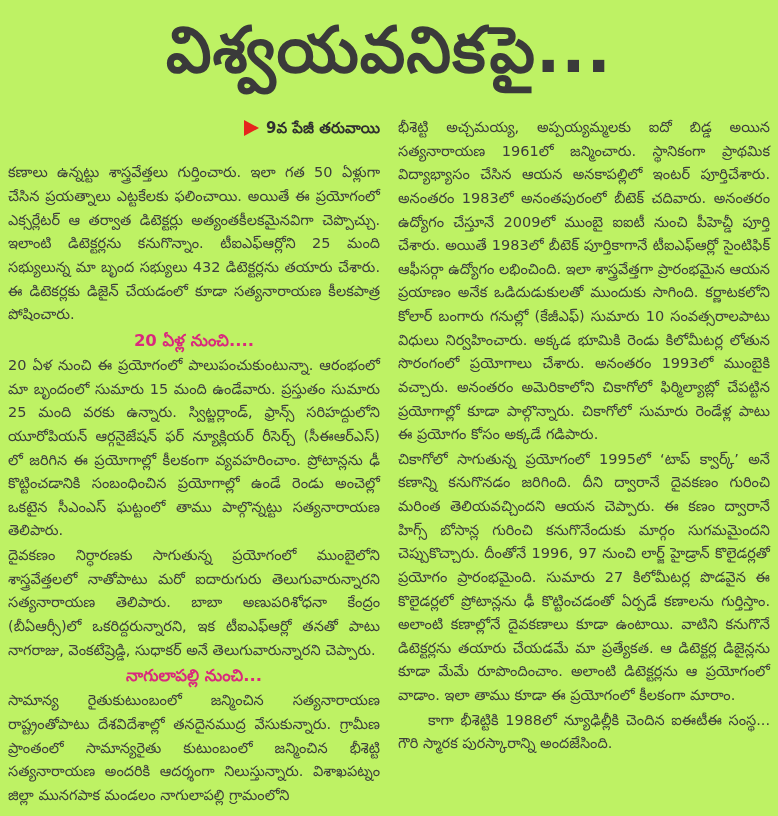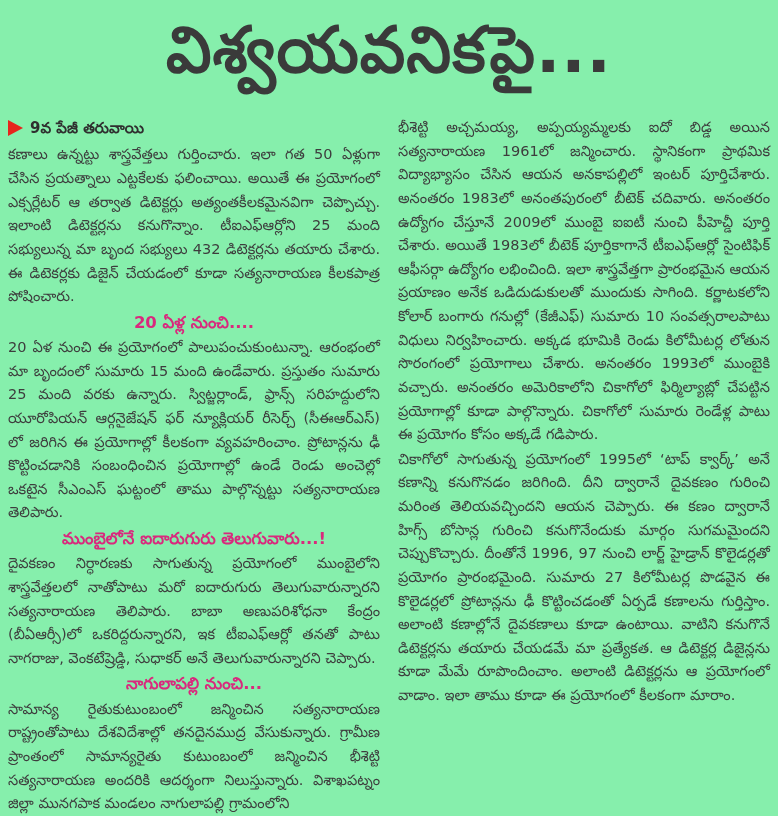--- a/index.html
+++ b/index.html
@@ -12,21 +12,21 @@
     height: 816px;
     overflow: hidden;
     font-family: "DejaVu Sans", sans-serif;
     color: #3c3c3c;
   }
   .page {
     width: 778px;
     height: 816px;
     box-sizing: border-box;
     padding: 4px 6px 6px 6px;
-    background: #86efac;
+    background: #bef264;
   }
   .headline {
     font-size: 64px;
     font-weight: bold;
     color: #3a3a3a;
     text-align: center;
     white-space: nowrap;
     overflow: hidden;
     line-height: 1.45;
     height: 106px;
@@ -45,21 +45,22 @@
     line-height: 1.63;
     color: #3d3d3d;
   }
   .continuation {
     display: flex;
     align-items: center;
     gap: 7px;
     font-weight: bold;
     font-size: 15px;
     color: #2f2f2f;
-    margin: 0 0 3px 0;
+    margin: 0 0 21px 0;
+    justify-content: flex-end;
   }
   .tri {
     display: inline-block;
     width: 0;
     height: 0;
     border-top: 8px solid transparent;
     border-bottom: 8px solid transparent;
     border-left: 15px solid #e6251d;
     flex: 0 0 auto;
   }
@@ -89,28 +90,28 @@
 
     <div class="col">
       <div class="continuation">
         <span class="tri"></span>
         <span>9వ పేజీ తరువాయి</span>
       </div>
       <div id="col-left">
           <p class="para">కణాలు ఉన్నట్టు శాస్త్రవేత్తలు గుర్తించారు. ఇలా గత 50 ఏళ్లుగా చేసిన ప్రయత్నాలు ఎట్టకేలకు ఫలించాయి. అయితే ఈ ప్రయోగంలో ఎక్సర్లేటర్ ఆ తర్వాత డిటెక్టర్లు అత్యంతకీలకమైనవిగా చెప్పొచ్చు. ఇలాంటి డిటెక్టర్లను కనుగొన్నాం. టీఐఎఫ్ఆర్లోని 25 మంది సభ్యులున్న మా బృంద సభ్యులు 432 డిటెక్టర్లను తయారు చేశారు. ఈ డిటెకర్లకు డిజైన్ చేయడంలో కూడా సత్యనారాయణ కీలకపాత్ర పోషించారు.</p>
           <h2 class="subhead">20 ఏళ్ల నుంచి....</h2>
           <p class="para">20 ఏళ నుంచి ఈ ప్రయోగంలో పాలుపంచుకుంటున్నా. ఆరంభంలో మా బృందంలో సుమారు 15 మంది ఉండేవారు. ప్రస్తుతం సుమారు 25 మంది వరకు ఉన్నారు. స్విట్జర్లాండ్, ఫ్రాన్స్ సరిహద్దులోని యూరోపియన్ ఆర్గనైజేషన్ ఫర్ న్యూక్లియర్ రీసెర్చ్ (సీఈఆర్ఎస్) లో జరిగిన ఈ ప్రయోగాల్లో కీలకంగా వ్యవహరించాం. ప్రోటాన్లను ఢీ కొట్టించడానికి సంబంధించిన ప్రయోగాల్లో ఉండే రెండు అంచెల్లో ఒకటైన సీఎంఎస్ ఘట్టంలో తాము పాల్గొన్నట్టు సత్యనారాయణ తెలిపారు.</p>
-          <h2 class="subhead">ముంబైలోనే ఐదారుగురు తెలుగువారు...!</h2>
           <p class="para">దైవకణం నిర్ధారణకు సాగుతున్న ప్రయోగంలో ముంబైలోని శాస్త్రవేత్తలలో నాతోపాటు మరో ఐదారుగురు తెలుగువారున్నారని సత్యనారాయణ తెలిపారు. బాబా అణుపరిశోధనా కేంద్రం (బీఏఆర్సీ)లో ఒకరిద్దరున్నారని, ఇక టీఐఎఫ్ఆర్లో తనతో పాటు నాగరాజు, వెంకటేష్రెడ్డి, సుధాకర్ అనే తెలుగువారున్నారని చెప్పారు.</p>
           <h2 class="subhead">నాగులాపల్లి నుంచి...</h2>
           <p class="para">సామాన్య రైతుకుటుంబంలో జన్మించిన సత్యనారాయణ రాష్ట్రంతోపాటు దేశవిదేశాల్లో తనదైనముద్ర వేసుకున్నారు. గ్రామీణ ప్రాంతంలో సామాన్యరైతు కుటుంబంలో జన్మించిన భీశెట్టి సత్యనారాయణ అందరికి ఆదర్శంగా నిలుస్తున్నారు. విశాఖపట్నం జిల్లా మునగపాక మండలం నాగులాపల్లి గ్రామంలోని</p>
         </div>
     </div>
 
     <div class="col">
       <div id="col-right">
           <p class="para">భీశెట్టి అచ్చమయ్య, అప్పయ్యమ్మలకు ఐదో బిడ్డ అయిన సత్యనారాయణ 1961లో జన్మించారు. స్థానికంగా ప్రాథమిక విద్యాభ్యాసం చేసిన ఆయన అనకాపల్లిలో ఇంటర్ పూర్తిచేశారు. అనంతరం 1983లో అనంతపురంలో బీటెక్ చదివారు. అనంతరం ఉద్యోగం చేస్తూనే 2009లో ముంబై ఐఐటీ నుంచి పీహెచ్డీ పూర్తి చేశారు. అయితే 1983లో బీటెక్ పూర్తికాగానే టీఐఎఫ్ఆర్లో సైంటిఫిక్ ఆఫీసర్గా ఉద్యోగం లభించింది. ఇలా శాస్త్రవేత్తగా ప్రారంభమైన ఆయన ప్రయాణం అనేక ఒడిదుడుకులతో ముందుకు సాగింది. కర్ణాటకలోని కోలార్ బంగారు గనుల్లో (కేజీఎఫ్) సుమారు 10 సంవత్సరాలపాటు విధులు నిర్వహించారు. అక్కడ భూమికి రెండు కిలోమీటర్ల లోతున సొరంగంలో ప్రయోగాలు చేశారు. అనంతరం 1993లో ముంబైకి వచ్చారు. అనంతరం అమెరికాలోని చికాగోలో ఫిర్మిల్యాబ్లో చేపట్టిన ప్రయోగాల్లో కూడా పాల్గొన్నారు. చికాగోలో సుమారు రెండేళ్ల పాటు ఈ ప్రయోగం కోసం అక్కడే గడిపారు.</p>
           <p class="para">చికాగోలో సాగుతున్న ప్రయోగంలో 1995లో ‘టాప్ క్వార్క్’ అనే కణాన్ని కనుగొనడం జరిగింది. దీని ద్వారానే దైవకణం గురించి మరింత తెలియవచ్చిందని ఆయన చెప్పారు. ఈ కణం ద్వారానే హిగ్స్ బోసాన్ల గురించి కనుగొనేందుకు మార్గం సుగమమైందని చెప్పుకొచ్చారు. దీంతోనే 1996, 97 నుంచి లార్జ్ హైడ్రాన్ కొలైడర్లతో ప్రయోగం ప్రారంభమైంది. సుమారు 27 కిలోమీటర్ల పొడవైన ఈ కొలైడర్లలో ప్రోటాన్లను ఢీ కొట్టించడంతో ఏర్పడే కణాలను గుర్తిస్తాం. అలాంటి కణాల్లోనే దైవకణాలు కూడా ఉంటాయి. వాటిని కనుగొనే డిటెక్టర్లను తయారు చేయడమే మా ప్రత్యేకత. ఆ డిటెక్టర్ల డిజైన్లను కూడా మేమే రూపొందించాం. అలాంటి డిటెక్టర్లను ఆ ప్రయోగంలో వాడాం. ఇలా తాము కూడా ఈ ప్రయోగంలో కీలకంగా మారాం.</p>
+          <p class="para indent">కాగా భీశెట్టికి 1988లో న్యూఢిల్లీకి చెందిన ఐఈటీఈ సంస్థ... గౌరి స్మారక పురస్కారాన్ని అందజేసింది.</p>
         </div>
     </div>
 
   </div>
 </div>
 
 </body></html>

